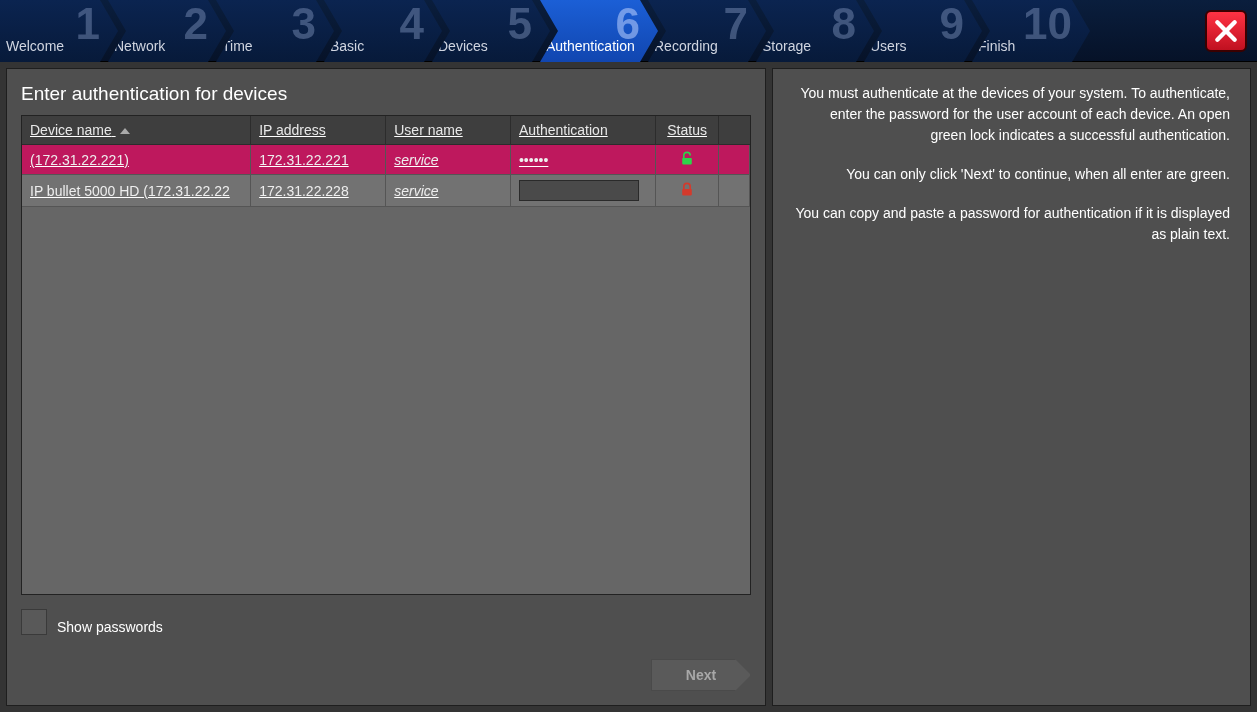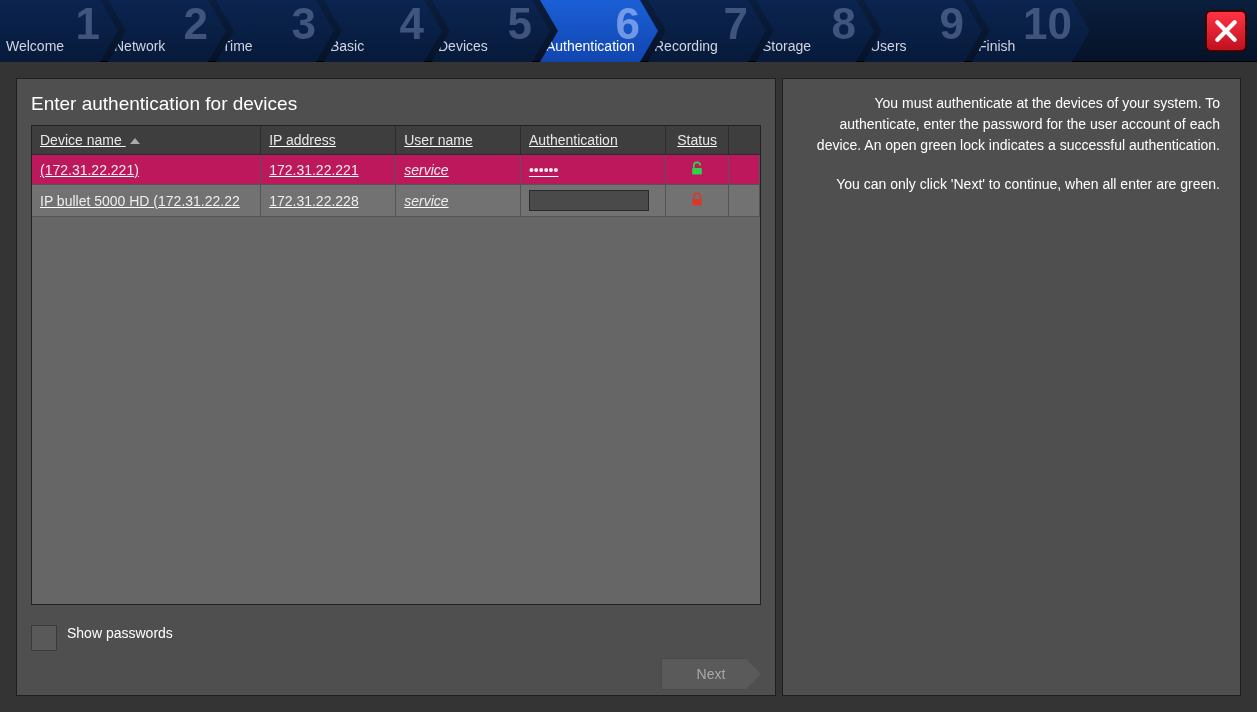--- a/index.html
+++ b/index.html
@@ -50,21 +50,21 @@
     background: linear-gradient(#f34, #c01020);
     border: 2px solid #3a0000;
     border-radius: 6px;
     display: flex; align-items: center; justify-content: center;
     cursor: pointer;
     z-index: 20;
   }
   .close-btn svg { width: 26px; height: 26px; }
 
   
-  .body { flex: 1; display: flex; background: #343434; padding: 16px; gap: 6px; }
+  .body { flex: 1; display: flex; background: #343434; padding: 6px; gap: 6px; }
   .left {
     flex: 0 0 760px;
     background: #4f4f4f;
     border: 1px solid #1e1e1e;
     padding: 14px 14px 14px 14px;
     display: flex; flex-direction: column;
     position: relative;
   }
   .right {
     flex: 1;
@@ -126,42 +126,43 @@
     color: #eee;
     font-size: 13px;
     padding: 2px 4px;
   }
 
   .lock-icon { display:inline-block; width:16px; height:16px; }
   .lock-green { color:#2cd44a; }
   .lock-red { color:#d43a2c; }
 
   .show-pw {
-    display:flex; align-items:flex-start; gap:10px;
-    margin-top:20px;
+    display:flex; align-items:flex-end; gap:10px;
+    margin-top:14px;
     font-size:14px;
   }
   .chk {
     width:26px;height:26px;
     background:#595959;
     border:1px solid #3a3a3a;
     cursor:pointer;
   }
 
   .next-arrow {
     position:absolute;
-    right:14px; bottom:5px;
+    right:14px; bottom:14px;
     width:100px; height:32px;
     background:#5a5a5a;
     color:#a8a8a8;
     font-size:14px;
     display:flex;align-items:center;justify-content:center;
     border:1px solid #4a4a4a;
     clip-path: polygon(0 0, calc(100% - 16px) 0, 100% 50%, calc(100% - 16px) 100%, 0 100%);
     cursor:default;
+    font-weight:bold;
   }
 
   .col-name { width: 220px; }
   .col-ip { width: 130px; }
   .col-user { width: 120px; }
   .col-auth { width: 140px; }
   .col-status { width: 60px; text-align:center;}
   .col-extra { width: 30px; }
 </style>
 </head>
@@ -269,15 +270,16 @@
       </div>
 
       <div class="next-arrow">
         <span>Next</span>
       </div>
     </div>
 
     <div class="right">
       <p>You must authenticate at the devices of your system. To authenticate, enter the password for the user account of each device. An open green lock indicates a successful authentication.</p>
       <p>You can only click 'Next' to continue, when all enter are green.</p>
+      <p>You can copy and paste a password for authentication if it is displayed as plain text.</p>
     </div>
   </div>
 </div>
 
 </body></html>

